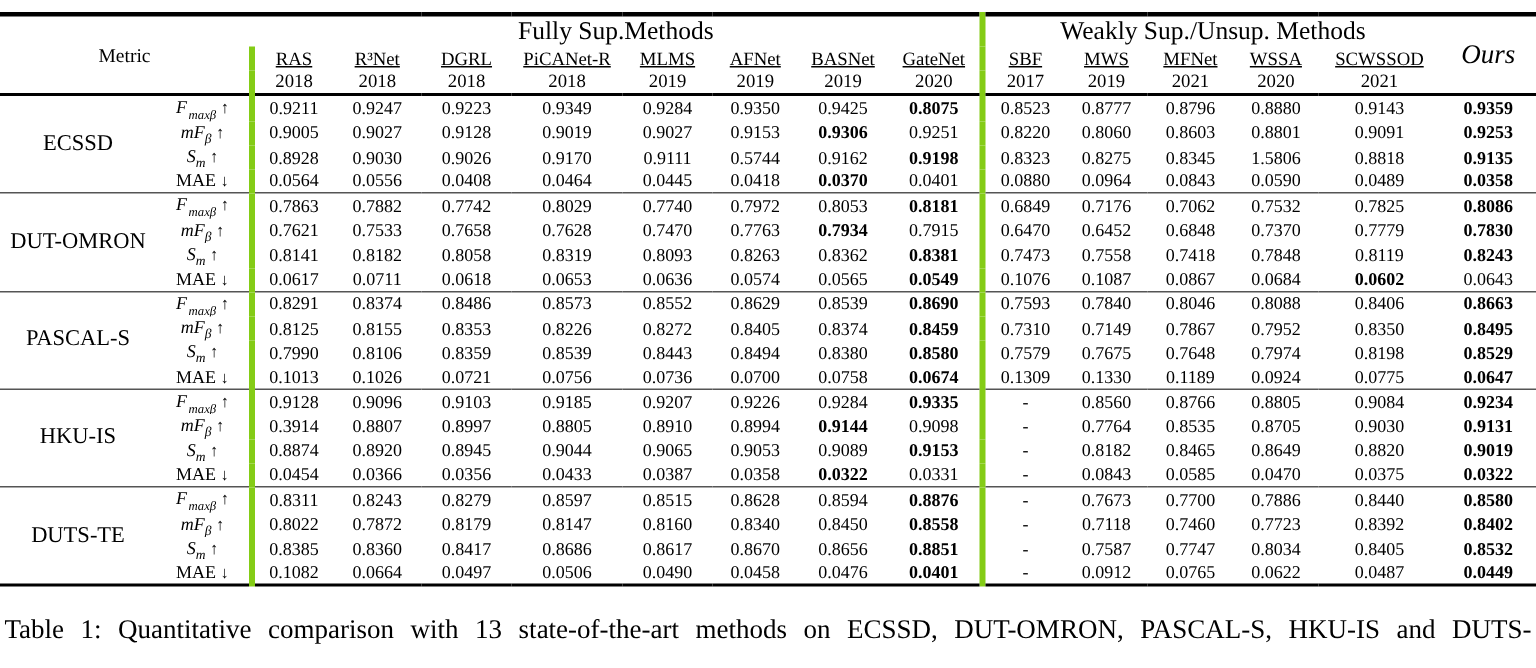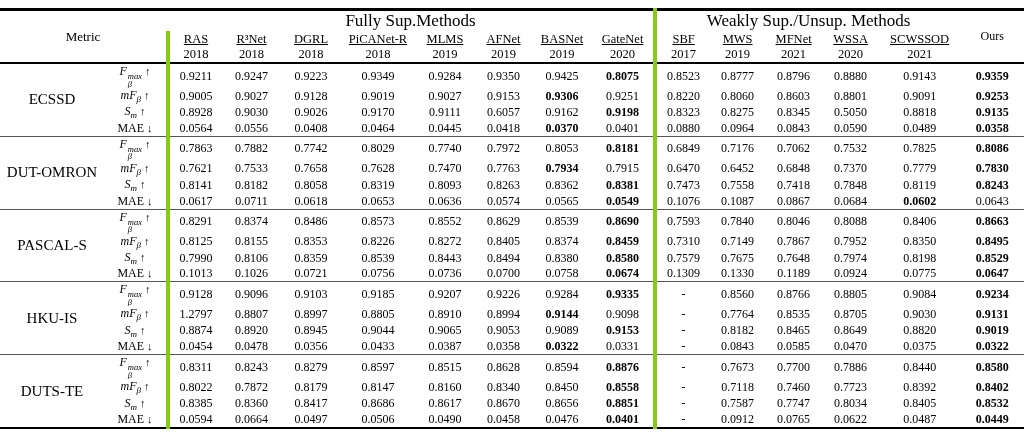--- a/index.html
+++ b/index.html
@@ -15,35 +15,35 @@
     border-top: 3px solid #000;
   }
   thead { border-bottom: 2px solid #000; }
   tbody { border-bottom: 2px solid #000; }
   th, td { padding: 0; font-weight: normal; text-align: center; overflow: hidden; white-space: nowrap; }
   tr { height: 15px; }
   thead tr:nth-child(2) { height: 16px; }
 
   .grp   { font-size: 17px; }
   .corner{ font-size: 13px; text-align: center; }
-  .ours-h{ font-size: 12px; }
+  .ours-h{ font-size: 18px; font-style: italic; }
   .mn    { font-size: 12.5px; text-decoration: underline; }
   .yr    { font-size: 12.5px; }
   .ds    { font-size: 15px; }
   .met   { font-size: 12px; }
   .val   { font-size: 12px; }
   .val.b { font-weight: bold; }
 
   .vl { border-left: 4px solid #84cc16; }
   tr.gs th, tr.gs td { border-top: 1px solid #555; }
 
   .it { font-style: italic; }
   sub { font-size: 9px; }
   .stack {
-    display: inline-flex; flex-direction: column; vertical-align: -4px;
+    display: inline-flex; flex-direction: row; vertical-align: -4px;
     font-size: 8.5px; line-height: 7.5px; margin-left: 1px; text-align: left; justify-content: space-between;
   }
   .arrow { font-size: 11px; margin-left: 3px; }
 
   .caption { font-size: 18px; line-height: 22px; margin: 17px 3px 9px 3px; }
   .cap-l1 { text-align: justify; text-align-last: justify; }
 </style>
 </head>
 <body>
 
@@ -144,27 +144,27 @@
           <td class="val">0.9091</td>
           <td class="val b">0.9253</td>
         </tr>
         <tr class="">
           <th class="met"><span class="it">S</span><sub class="it">m</sub><span class="arrow">↑</span></th>
           <td class="val vl">0.8928</td>
           <td class="val">0.9030</td>
           <td class="val">0.9026</td>
           <td class="val">0.9170</td>
           <td class="val">0.9111</td>
-          <td class="val">0.6057</td>
+          <td class="val">0.5744</td>
           <td class="val">0.9162</td>
           <td class="val b">0.9198</td>
           <td class="val vl">0.8323</td>
           <td class="val">0.8275</td>
           <td class="val">0.8345</td>
-          <td class="val">0.5050</td>
+          <td class="val">1.5806</td>
           <td class="val">0.8818</td>
           <td class="val b">0.9135</td>
         </tr>
         <tr class="">
           <th class="met">MAE<span class="arrow">↓</span></th>
           <td class="val vl">0.0564</td>
           <td class="val">0.0556</td>
           <td class="val">0.0408</td>
           <td class="val">0.0464</td>
           <td class="val">0.0445</td>
@@ -338,21 +338,21 @@
           <td class="val b">0.9335</td>
           <td class="val vl">-</td>
           <td class="val">0.8560</td>
           <td class="val">0.8766</td>
           <td class="val">0.8805</td>
           <td class="val">0.9084</td>
           <td class="val b">0.9234</td>
         </tr>
         <tr class="">
           <th class="met"><span class="it">mF</span><sub class="it">β</sub><span class="arrow">↑</span></th>
-          <td class="val vl">1.2797</td>
+          <td class="val vl">0.3914</td>
           <td class="val">0.8807</td>
           <td class="val">0.8997</td>
           <td class="val">0.8805</td>
           <td class="val">0.8910</td>
           <td class="val">0.8994</td>
           <td class="val b">0.9144</td>
           <td class="val">0.9098</td>
           <td class="val vl">-</td>
           <td class="val">0.7764</td>
           <td class="val">0.8535</td>
@@ -373,21 +373,21 @@
           <td class="val vl">-</td>
           <td class="val">0.8182</td>
           <td class="val">0.8465</td>
           <td class="val">0.8649</td>
           <td class="val">0.8820</td>
           <td class="val b">0.9019</td>
         </tr>
         <tr class="">
           <th class="met">MAE<span class="arrow">↓</span></th>
           <td class="val vl">0.0454</td>
-          <td class="val">0.0478</td>
+          <td class="val">0.0366</td>
           <td class="val">0.0356</td>
           <td class="val">0.0433</td>
           <td class="val">0.0387</td>
           <td class="val">0.0358</td>
           <td class="val b">0.0322</td>
           <td class="val">0.0331</td>
           <td class="val vl">-</td>
           <td class="val">0.0843</td>
           <td class="val">0.0585</td>
           <td class="val">0.0470</td>
@@ -444,21 +444,21 @@
           <td class="val b">0.8851</td>
           <td class="val vl">-</td>
           <td class="val">0.7587</td>
           <td class="val">0.7747</td>
           <td class="val">0.8034</td>
           <td class="val">0.8405</td>
           <td class="val b">0.8532</td>
         </tr>
         <tr class="">
           <th class="met">MAE<span class="arrow">↓</span></th>
-          <td class="val vl">0.0594</td>
+          <td class="val vl">0.1082</td>
           <td class="val">0.0664</td>
           <td class="val">0.0497</td>
           <td class="val">0.0506</td>
           <td class="val">0.0490</td>
           <td class="val">0.0458</td>
           <td class="val">0.0476</td>
           <td class="val b">0.0401</td>
           <td class="val vl">-</td>
           <td class="val">0.0912</td>
           <td class="val">0.0765</td>

